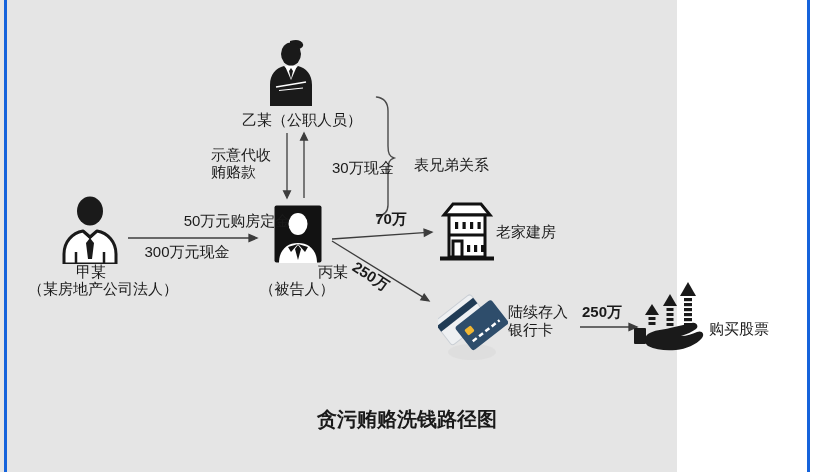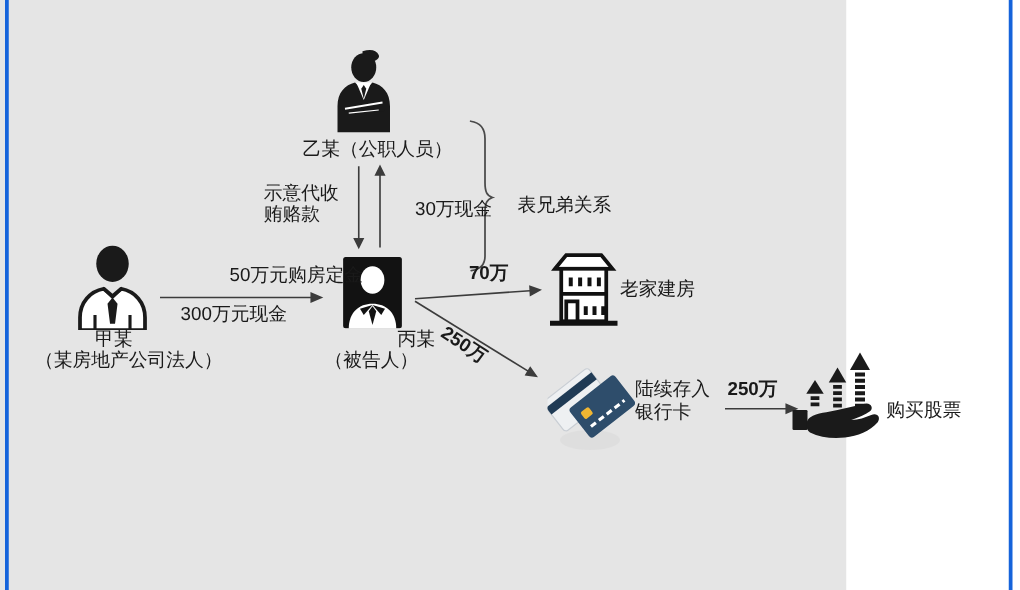--- a/index.html
+++ b/index.html
@@ -176,14 +176,15 @@
 
   <div class="lbl" style="left:496px; top:223px;">老家建房</div>
 
   <div class="lbl" style="left:508px; top:303px;">陆续存入</div>
   <div class="lbl" style="left:508px; top:321px;">银行卡</div>
 
   <div class="lbl money" style="left:582px; top:303px;">250万</div>
 
   <div class="lbl" style="left:709px; top:320px;">购买股票</div>
 
+  <div class="title">贪污贿赂洗钱路径图</div>
 
 </div>
 
 </body></html>

